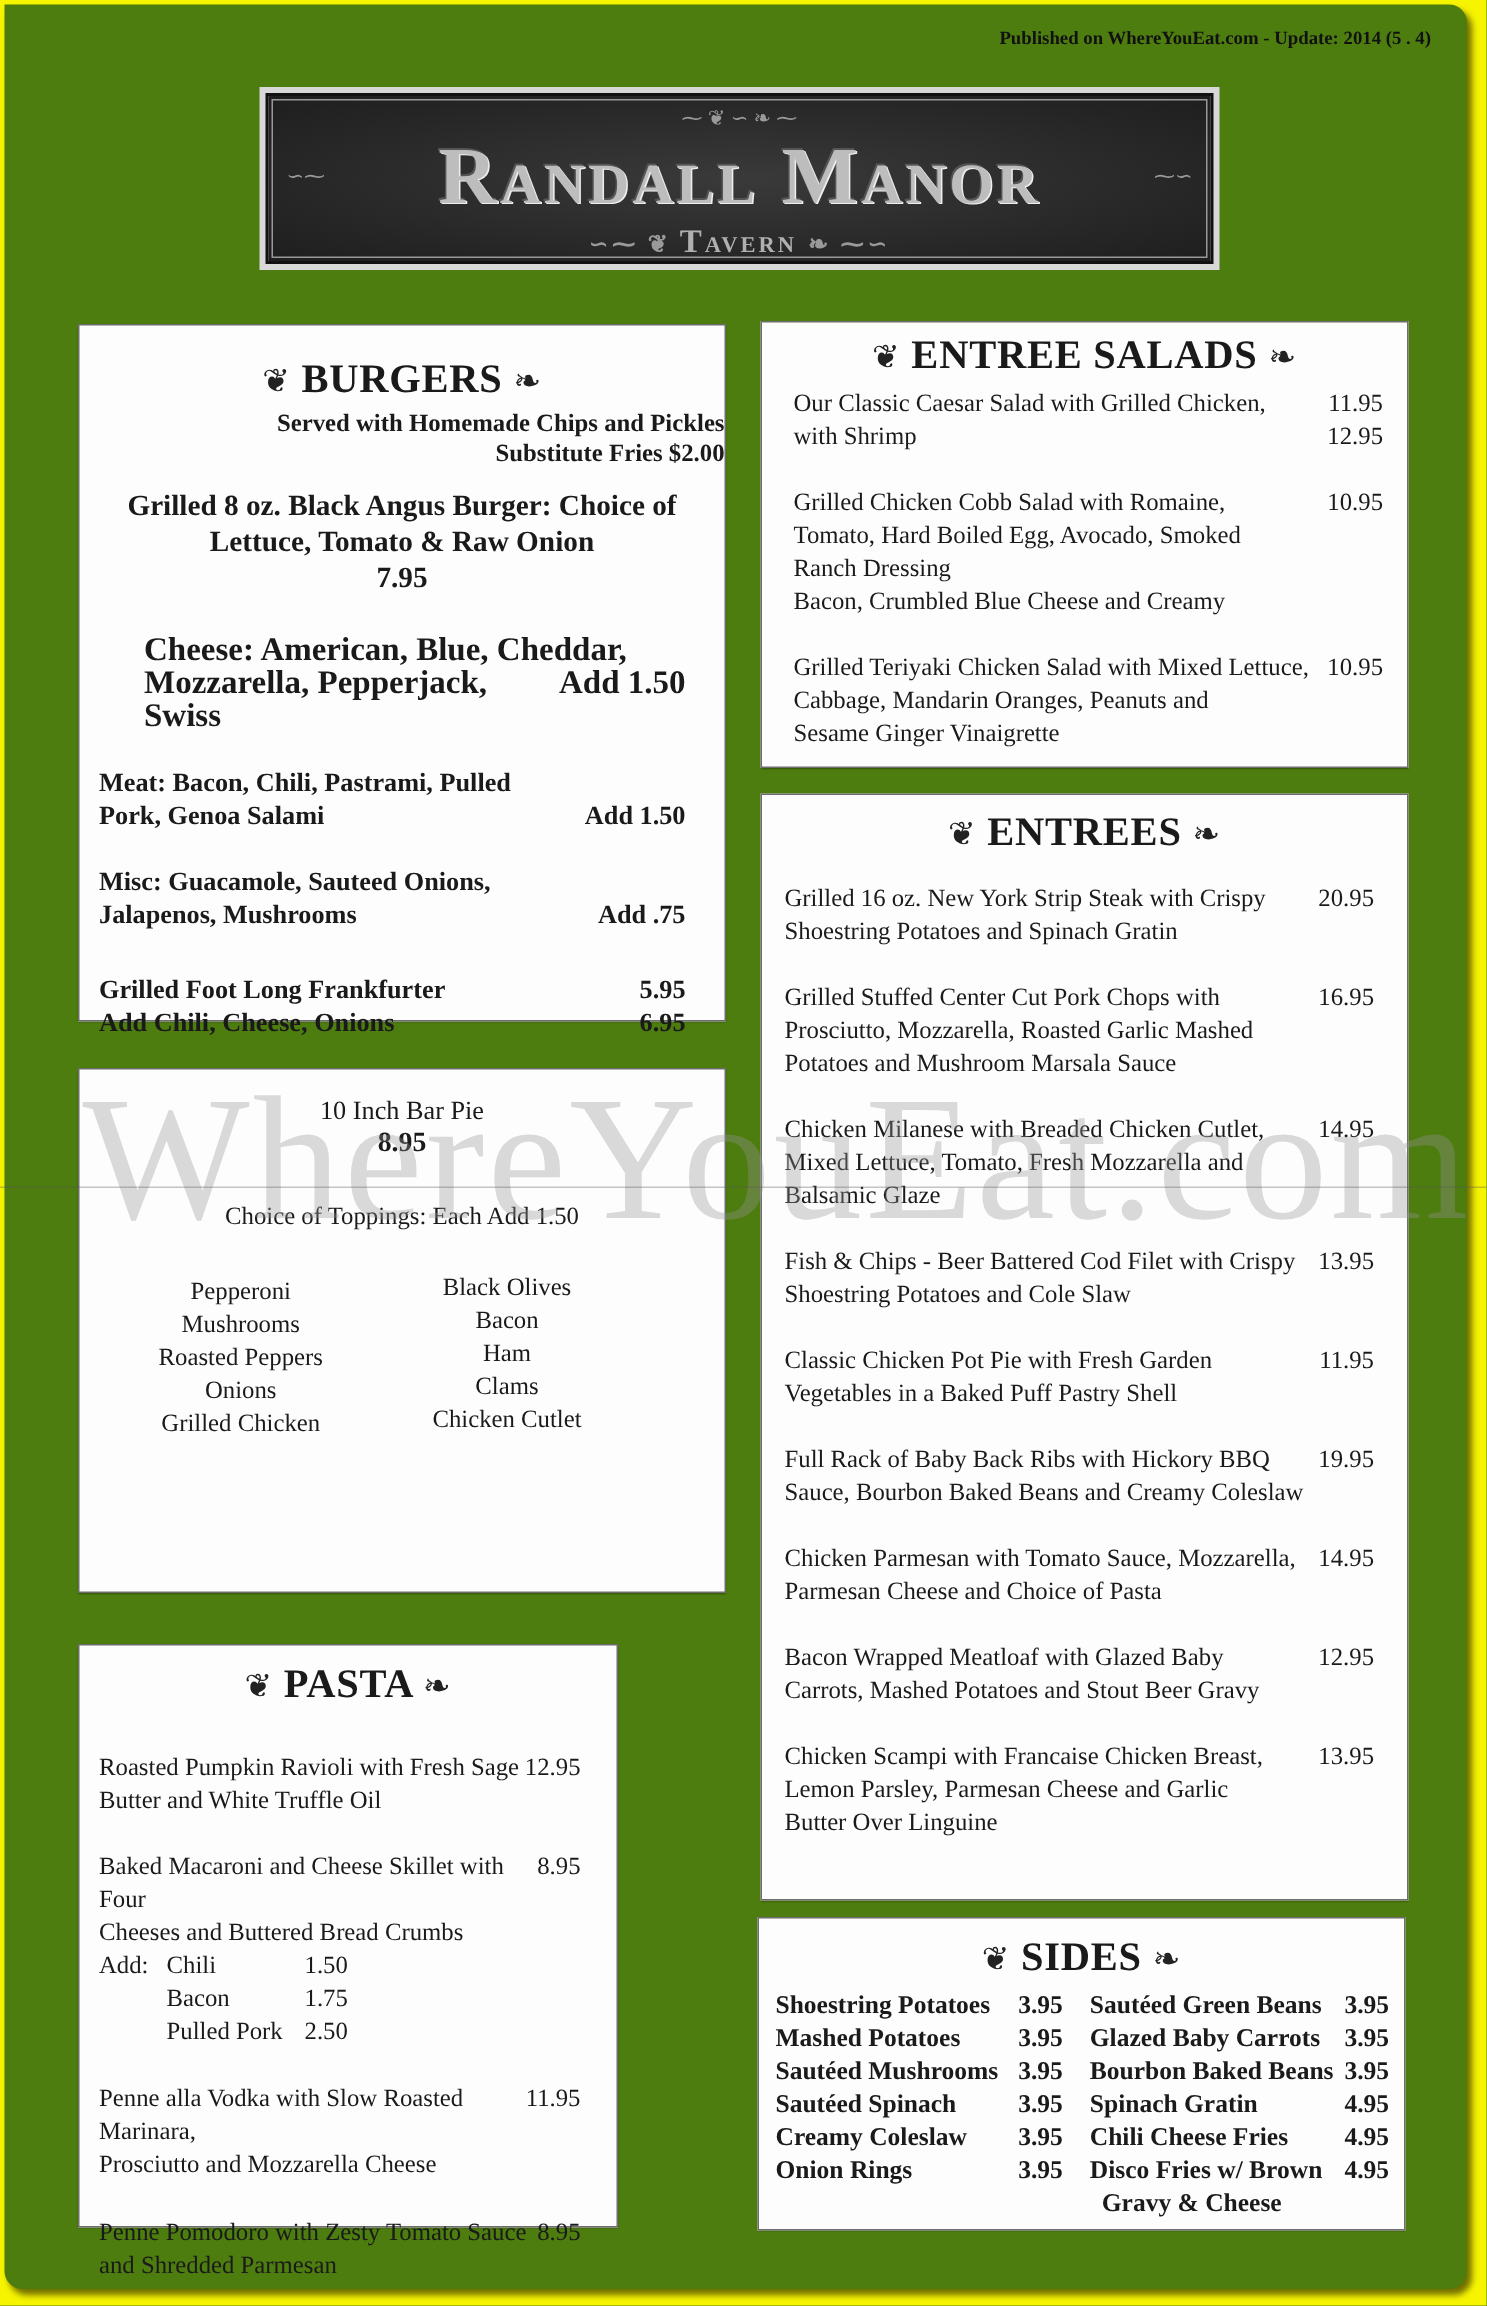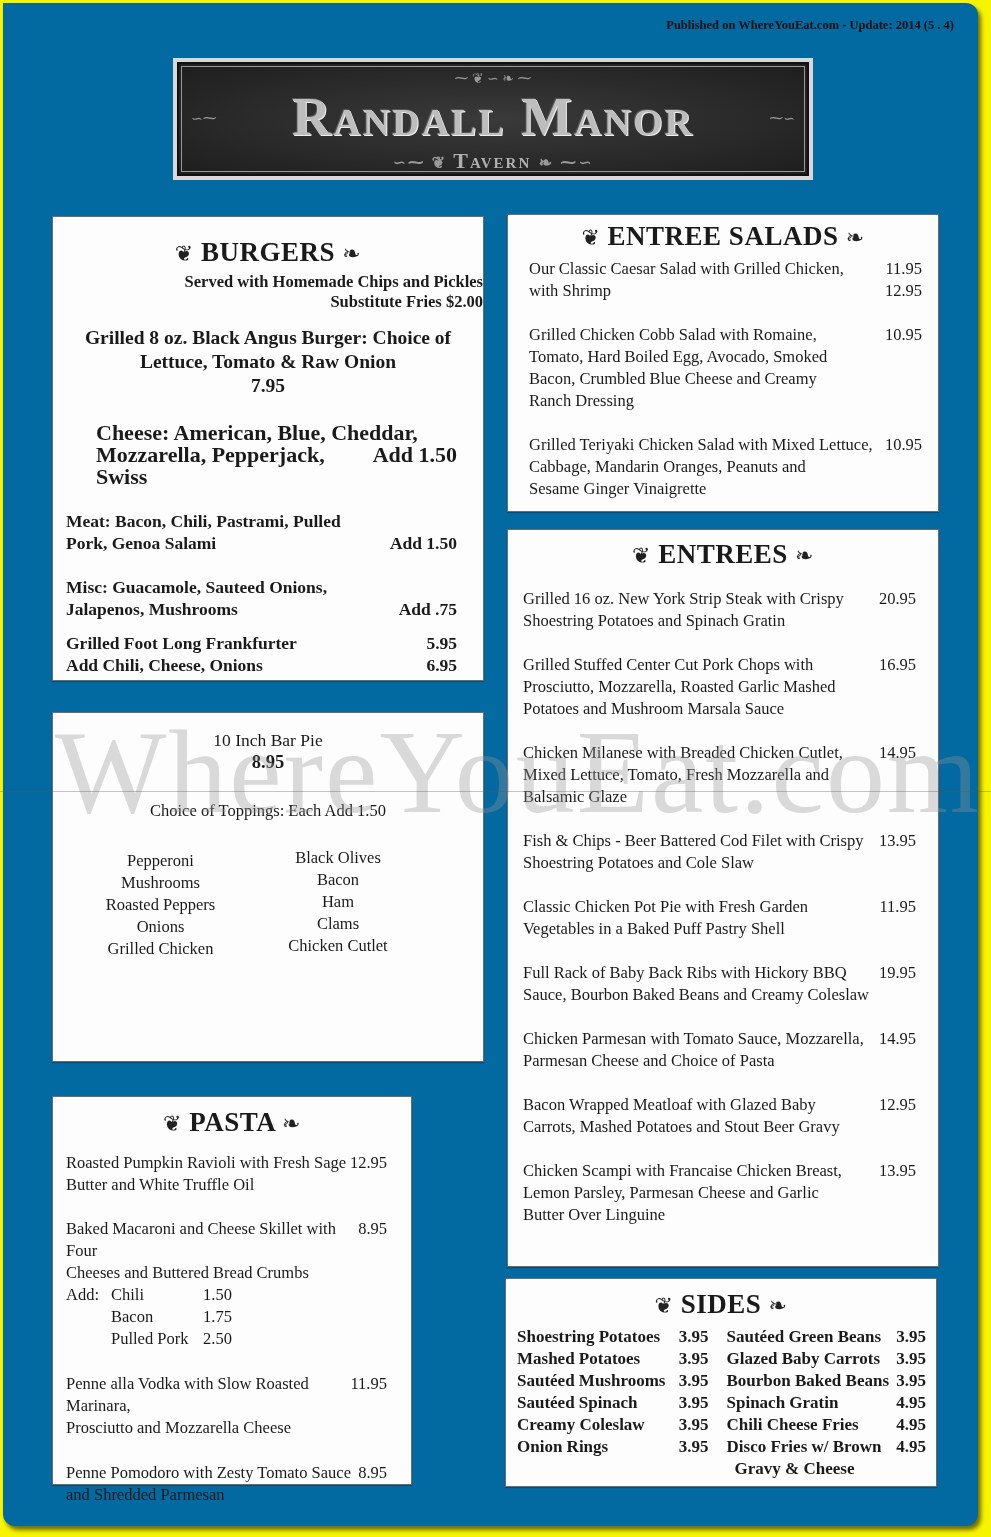--- a/index.html
+++ b/index.html
@@ -5,21 +5,21 @@
   * { box-sizing: border-box; margin: 0; padding: 0; }
   html, body { width: 991px; height: 1537px; overflow: hidden; }
   body {
     background: #f7f400;
     font-family: "Liberation Serif", "DejaVu Serif", serif;
     color: #1a1a1a;
     position: relative;
   }
   .page {
     position: absolute; left: 3px; top: 3px; width: 975px; height: 1523px;
-    background: #0369a1;
+    background: #4d7c0f;
     border-radius: 0 12px 12px 12px;
     box-shadow: 3px 4px 4px rgba(0,0,0,0.55);
   }
   .published {
     position: absolute; right: 24px; top: 15px;
     font-size: 12.5px; font-weight: bold; color: #111;
   }
   .logo {
     position: absolute; left: 170px; top: 55px; width: 640px; height: 122px;
     background: #d8d8d8; padding: 4px;
@@ -124,21 +124,21 @@
             <span class="price">Add  1.50</span>
           </div>
       </div>
       <div class="bold item" style="font-size:17.5px; margin-top:22px;">
         <div>Misc:  Guacamole, Sauteed Onions,</div>
         <div class="row">
             <span>Jalapenos, Mushrooms</span>
             <span class="price">Add   .75</span>
           </div>
       </div>
-      <div class="bold item" style="font-size:17.5px; margin-top:12px;">
+      <div class="bold item" style="font-size:17.5px; margin-top:28px;">
         <div class="row">
             <span>Grilled Foot Long Frankfurter</span>
             <span class="price">5.95</span>
           </div>
         <div class="row">
             <span>Add Chili, Cheese, Onions</span>
             <span class="price">6.95</span>
           </div>
       </div>
     </div>
@@ -167,21 +167,21 @@
       </div>
     </div>
   </div>
 
   <div class="box" style="left:49px; top:1093px; width:360px; height:389px;">
     <div class="section-title" style="margin-top:10px;">
       <span class="orn">❦</span>
       <span>PASTA</span>
       <span class="orn">❧</span>
     </div>
-    <div style="padding:0 24px 0 13px; margin-top:14px;">
+    <div style="padding:0 24px 0 13px; margin-top:29px;">
       <div class="item">
         <div class="row">
             <span>Roasted Pumpkin Ravioli with Fresh Sage</span>
             <span class="price">12.95</span>
           </div>
         <div>Butter and White Truffle Oil</div>
       </div>
       <div class="item" style="margin-top:22px;">
         <div class="row">
             <span>Baked Macaroni and Cheese Skillet with  Four</span>
@@ -237,22 +237,22 @@
             <span>with Shrimp</span>
             <span class="price">12.95</span>
           </div>
       </div>
       <div class="item" style="margin-top:22px;">
         <div class="row">
             <span>Grilled Chicken Cobb Salad with Romaine,</span>
             <span class="price">10.95</span>
           </div>
         <div>Tomato, Hard Boiled Egg, Avocado, Smoked</div>
+        <div>Ranch Dressing</div>
         <div>Bacon, Crumbled Blue Cheese and Creamy</div>
-        <div>Ranch Dressing</div>
       </div>
       <div class="item" style="margin-top:22px;">
         <div class="row">
             <span>Grilled Teriyaki Chicken Salad with Mixed Lettuce,</span>
             <span class="price">10.95</span>
           </div>
         <div>Cabbage, Mandarin Oranges, Peanuts and</div>
         <div>Sesame Ginger Vinaigrette</div>
       </div>
     </div>

